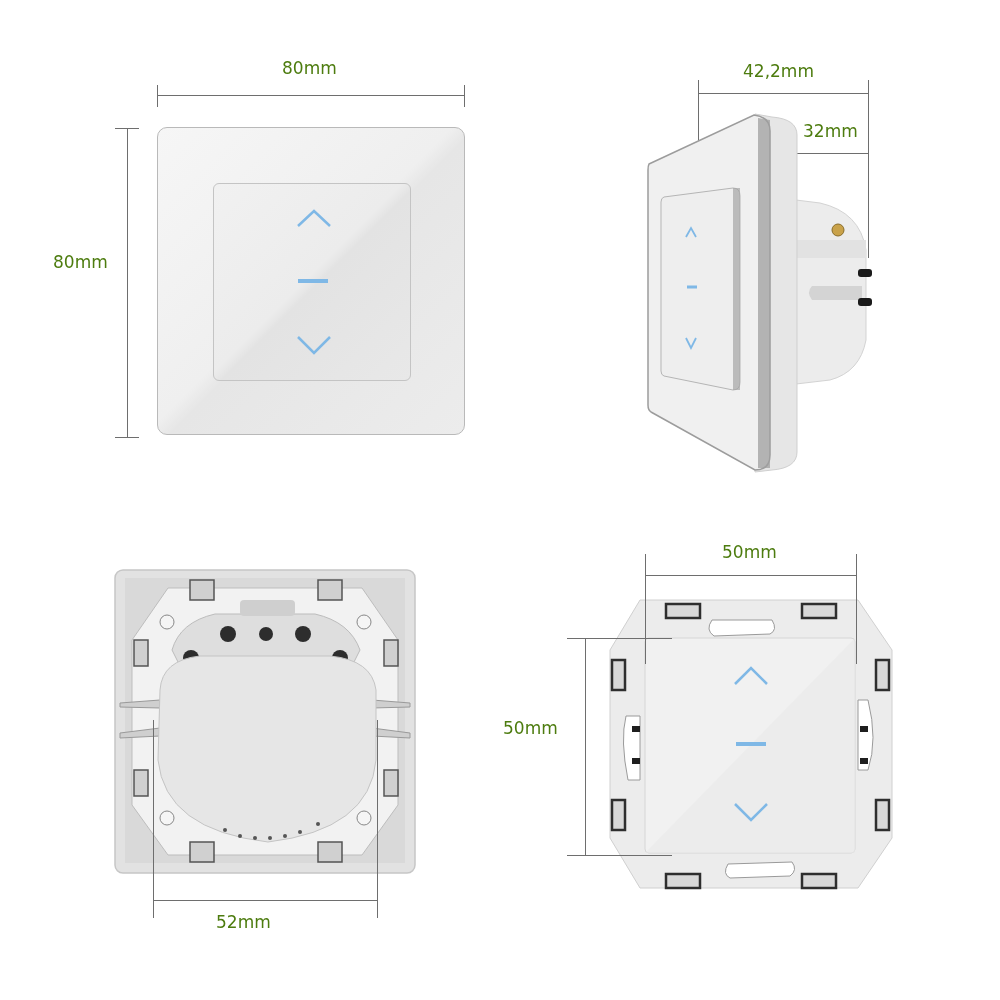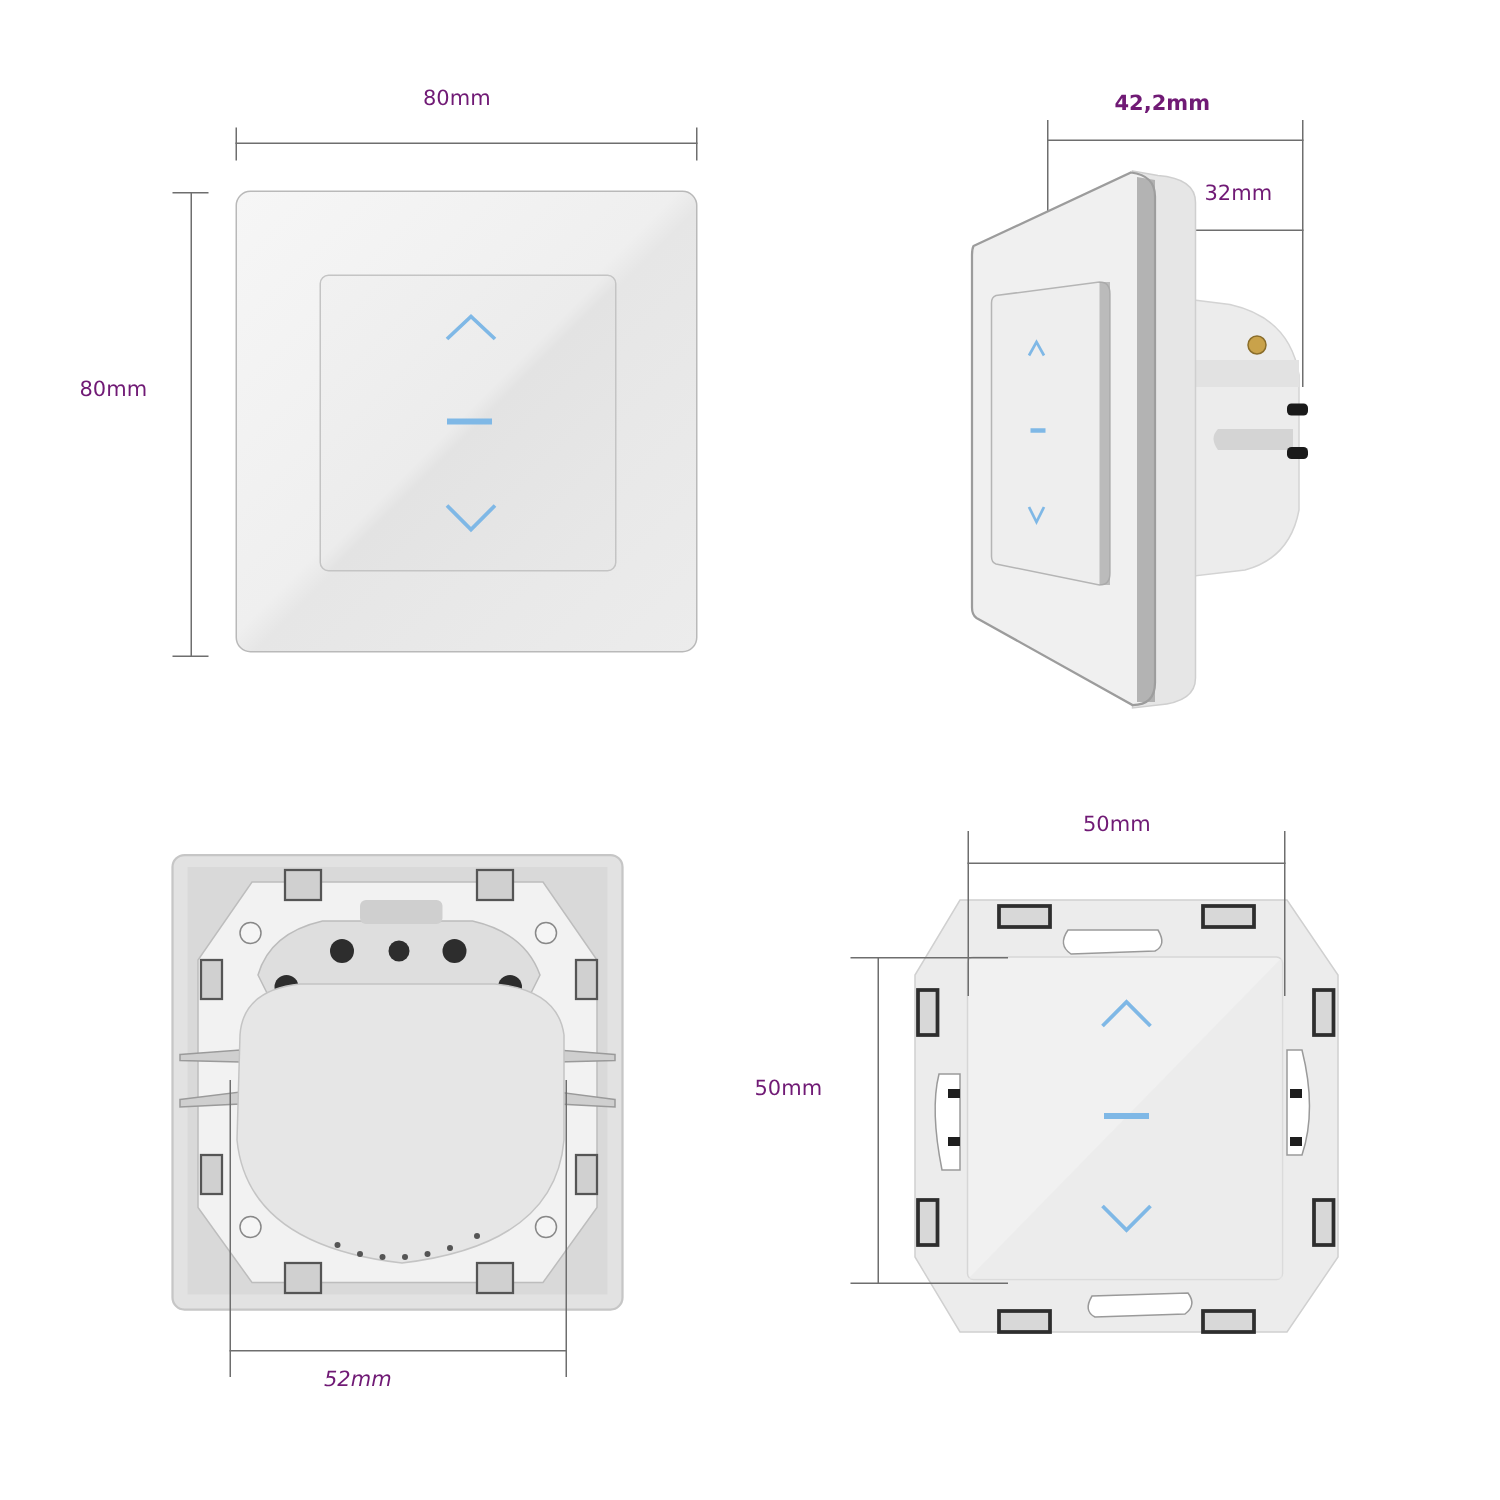--- a/index.html
+++ b/index.html
@@ -1,19 +1,19 @@
 <!DOCTYPE html>
 <html><head>
 <meta charset="utf-8">
 <style>
   html, body { margin: 0; padding: 0; background: #ffffff; }
   body { width: 1000px; height: 1000px; position: relative; overflow: hidden;
          font-family: "DejaVu Sans", "Liberation Sans", sans-serif; }
   .abs { position: absolute; }
-  .dim-label { position: absolute; font-size: 14px; color: #701a75; white-space: nowrap; }
+  .dim-label { position: absolute; font-size: 17px; color: #4d7c0f; white-space: nowrap; }
   .hline { position: absolute; height: 1px; background: #6e6e6e; }
   .vline { position: absolute; width: 1px; background: #6e6e6e; }
   svg { position: absolute; overflow: visible; }
 </style>
 </head>
 <body>
 
 <div>
 
   <div class="vline" style="left:157px;top:85px;height:22px;"></div>
@@ -36,21 +36,21 @@
     <line x1="298" y1="281" x2="328" y2="281" stroke="#7fb8e6" stroke-width="4"></line>
     <polyline points="298,337 314,353 330,337" fill="none" stroke="#7fb8e6" stroke-width="2.5"></polyline>
   </svg>
 </div>
 
 <div>
 
   <div class="vline" style="left:698px;top:80px;height:110px;"></div>
   <div class="vline" style="left:868px;top:80px;height:178px;"></div>
   <div class="hline" style="left:698px;top:93px;width:171px;"></div>
-  <div class="dim-label" style="left:743px;top:61px;font-weight:bold;">42,2mm</div>
+  <div class="dim-label" style="left:743px;top:61px;">42,2mm</div>
 
   <div class="hline" style="left:797px;top:153px;width:72px;"></div>
   <div class="dim-label" style="left:803px;top:121px;text-align:right;">32mm</div>
 
   <svg style="left:0;top:0;" width="1000" height="1000">
 
     <path d="M796 200 L820 203 Q860 212 866 250 L866 340 Q860 372 830 380 L796 384 Z" fill="#ececec" stroke="#d3d3d3" stroke-width="1"></path>
     <rect x="796" y="240" width="70" height="18" fill="#e2e2e2"></rect>
     <path d="M812 286 Q806 292 812 300 L862 300 L862 286 Z" fill="#d4d4d4"></path>
     <circle cx="838" cy="230" r="6" fill="#c9a24a" stroke="#8a6d2a" stroke-width="1"></circle>
@@ -123,21 +123,21 @@
       <circle cx="270" cy="838" r="2"></circle>
         <circle cx="285" cy="836" r="2"></circle>
         <circle cx="300" cy="832" r="2"></circle>
       <circle cx="318" cy="824" r="2"></circle>
     </g>
   </svg>
 
   <div class="vline" style="left:153px;top:720px;height:198px;"></div>
   <div class="vline" style="left:377px;top:720px;height:198px;"></div>
   <div class="hline" style="left:153px;top:900px;width:225px;"></div>
-  <div class="dim-label" style="left:216px;top:912px;font-style:italic;">52mm</div>
+  <div class="dim-label" style="left:216px;top:912px;">52mm</div>
 </div>
 
 <div>
   <svg style="left:0;top:0;" width="1000" height="1000">
 
     <polygon points="640,600 858,600 892,650 892,838 858,888 640,888 610,838 610,650" fill="#ececec" stroke="#d0d0d0" stroke-width="1"></polygon>
 
     <g fill="#d8d8d8" stroke="#2e2e2e" stroke-width="2.5">
       <rect x="666" y="604" width="34" height="14"></rect>
       <rect x="802" y="604" width="34" height="14"></rect>

